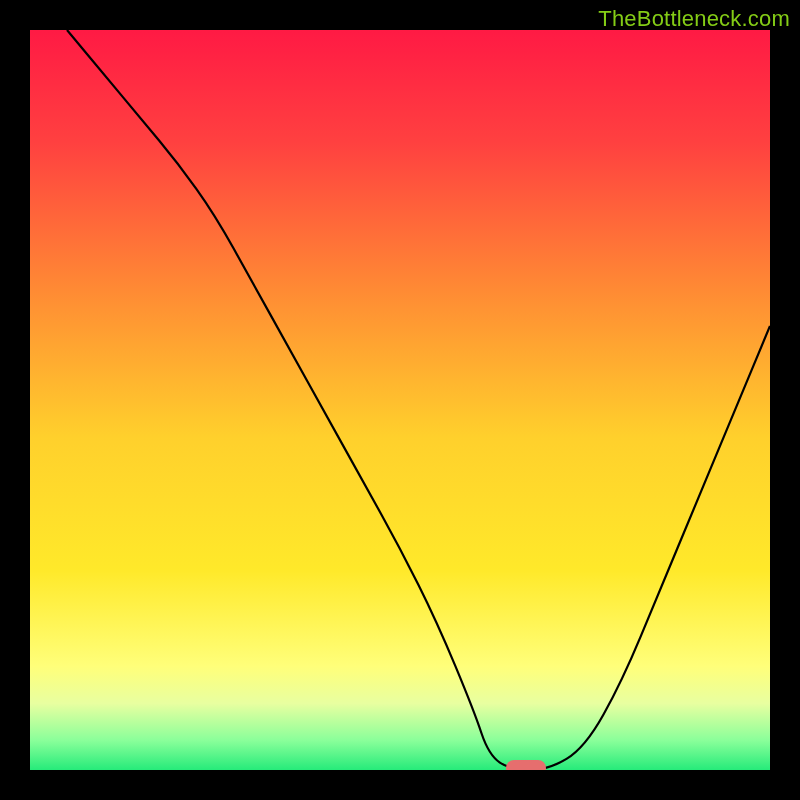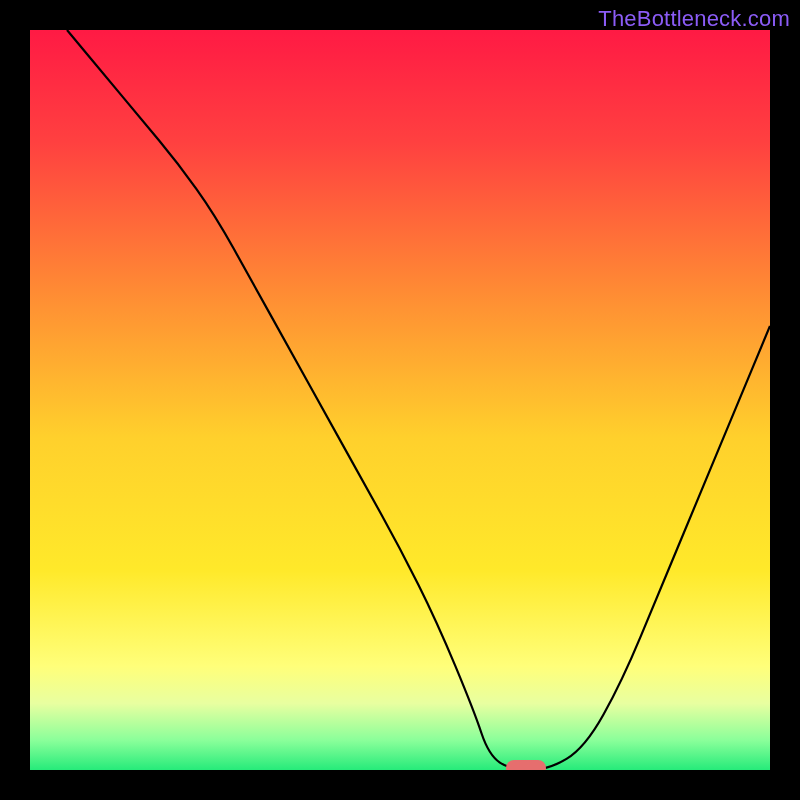--- a/index.html
+++ b/index.html
@@ -22,21 +22,21 @@
     left: 30px;
     top: 30px;
     width: 740px;
     height: 740px;
     overflow: hidden;
   }
   .watermark {
     position: absolute;
     top: 6px;
     right: 10px;
-    color: #8b5cf6;
+    color: #84cc16;
     font-size: 22px;
     font-weight: 400;
     letter-spacing: 0.2px;
     z-index: 20;
   }
   .marker {
     position: absolute;
     width: 40px;
     height: 16px;
     border-radius: 10px;

